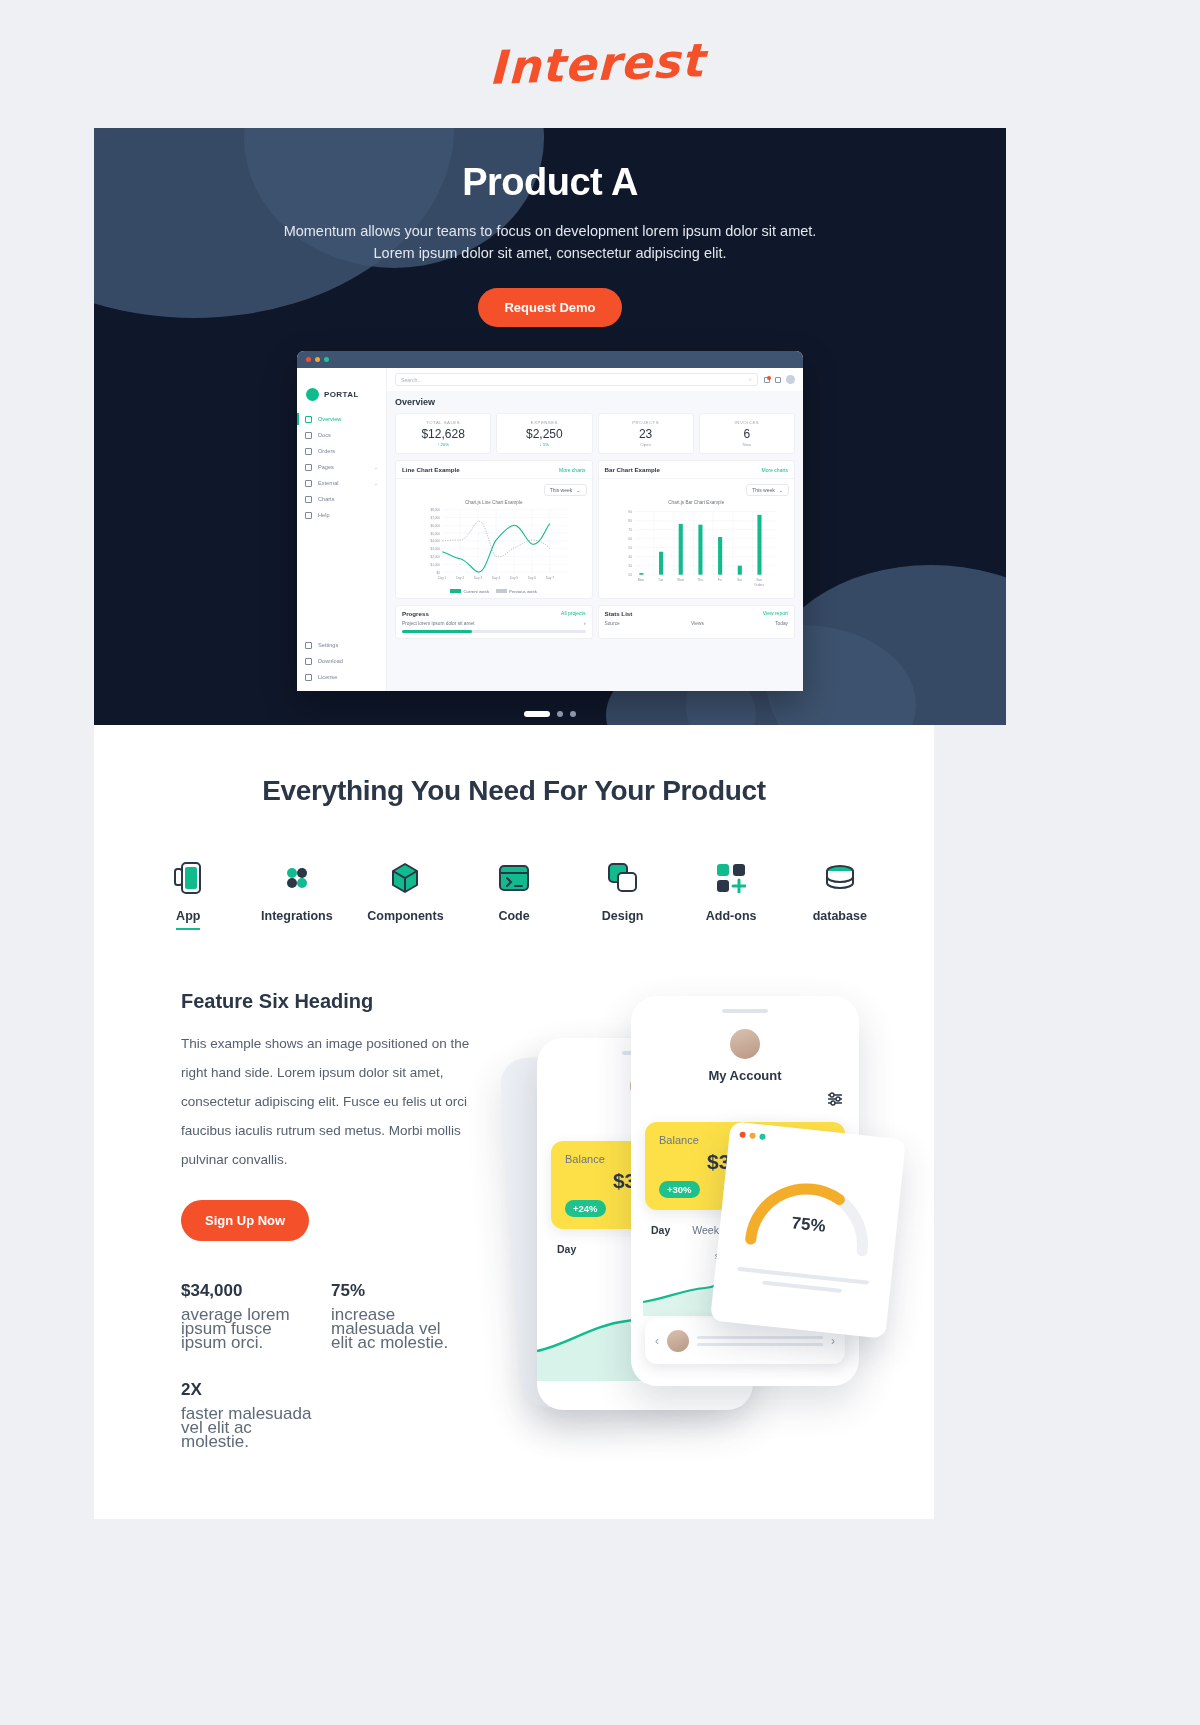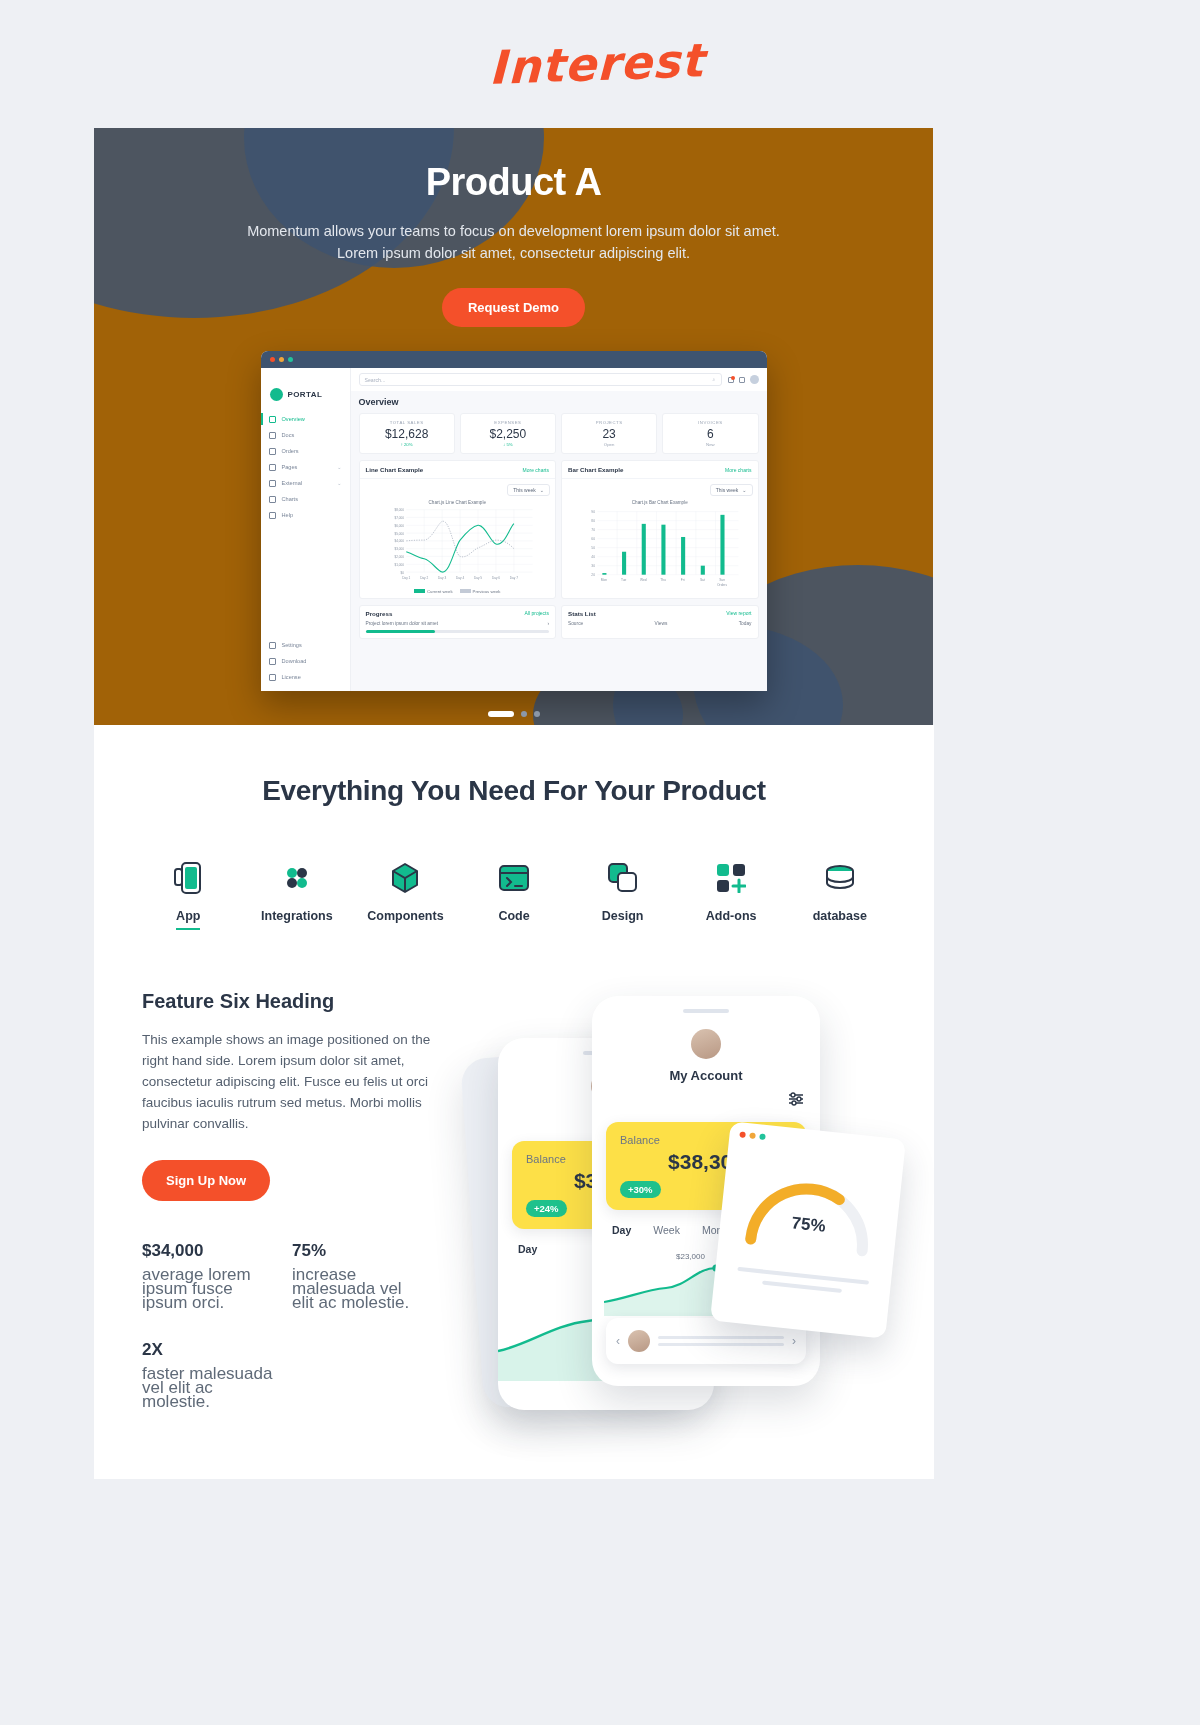--- a/index.html
+++ b/index.html
@@ -15,22 +15,22 @@
   .brand-wrap { height: 128px; display: flex; align-items: center; justify-content: center; }
   .brand {
     font-family: "DejaVu Sans", sans-serif;
     font-size: 46px; font-weight: 700; font-style: italic;
     color: #f4502a; letter-spacing: 1px;
     transform: rotate(-2deg) skewX(-6deg);
   }
 
   
   .hero {
-    position: relative; margin: 0 94px; width: 839px;
-    background: #a16207; overflow: hidden; height: 597px;
+    position: relative; margin: 0 94px; width: 912px;
+    background: #0f172a; overflow: hidden; height: 597px;
   }
   .blob { position: absolute; background: #3e5470; border-radius: 50%; opacity: .85; }
   .blob-a { width: 520px; height: 380px; left: -160px; top: -190px; }
   .blob-b { width: 300px; height: 260px; left: 150px; top: -120px; }
   .blob-c { width: 330px; height: 230px; right: -90px; bottom: -70px; border-radius:50%; }
   .blob-d { width: 230px; height: 160px; right: 90px; bottom: -60px; }
   .blob-e { width: 150px; height: 110px; right: 250px; bottom: -45px; }
   .hero-inner { position: relative; z-index: 3; text-align: center; padding-top: 33px; }
   .hero-title {
     font-size: 38px; font-weight: 700; color: #fff; letter-spacing: -.5px;
@@ -124,23 +124,23 @@
     text-align: center; font-size: 28px; font-weight: 700; color: #2b3647; letter-spacing: -.3px;
   }
   .tabs { display: flex; justify-content: center; gap: 0; margin-top: 52px; padding: 0 40px; }
   .tab { flex: 1; text-align: center; cursor: pointer; }
   .tab-ic { height: 38px; display: flex; align-items: center; justify-content: center; }
   .tab-lb { margin-top: 12px; font-size: 12.5px; font-weight: 700; color: #2b3647; display: inline-block; padding-bottom: 5px; }
   .tab.active .tab-lb { border-bottom: 2px solid #12bb8e; }
 
   
   .fs { display: flex; padding: 60px 48px 0; gap: 10px; }
-  .fs-left { width: 300px; }
+  .fs-left { width: 300px; margin-left: 39px; }
   .fs-title { font-size: 20px; font-weight: 700; color: #2b3647; }
-  .fs-p { margin-top: 16px; font-size: 13.5px; line-height: 21px; color: #55606f; }
+  .fs-p { margin-top: 16px; font-size: 13.5px; line-height: 29px; color: #55606f; }
   .btn-signup {
     margin-top: 26px; background: #f4502a; color: #fff; border: none; cursor: pointer;
     padding: 13px 24px; border-radius: 24px; font-size: 13px; font-weight: 600;
     font-family: "Liberation Sans", sans-serif;
   }
   .kpis { display: flex; flex-wrap: wrap; margin-top: 40px; }
   .kpi { width: 50%; margin-bottom: 30px; padding-right: 16px; }
   .kpi-v { font-size: 17px; font-weight: 700; color: #2b3647; }
   .kpi-d { margin-top: 7px; font-size: 17px; line-height: 14px; color: #5f6a78; }
 

